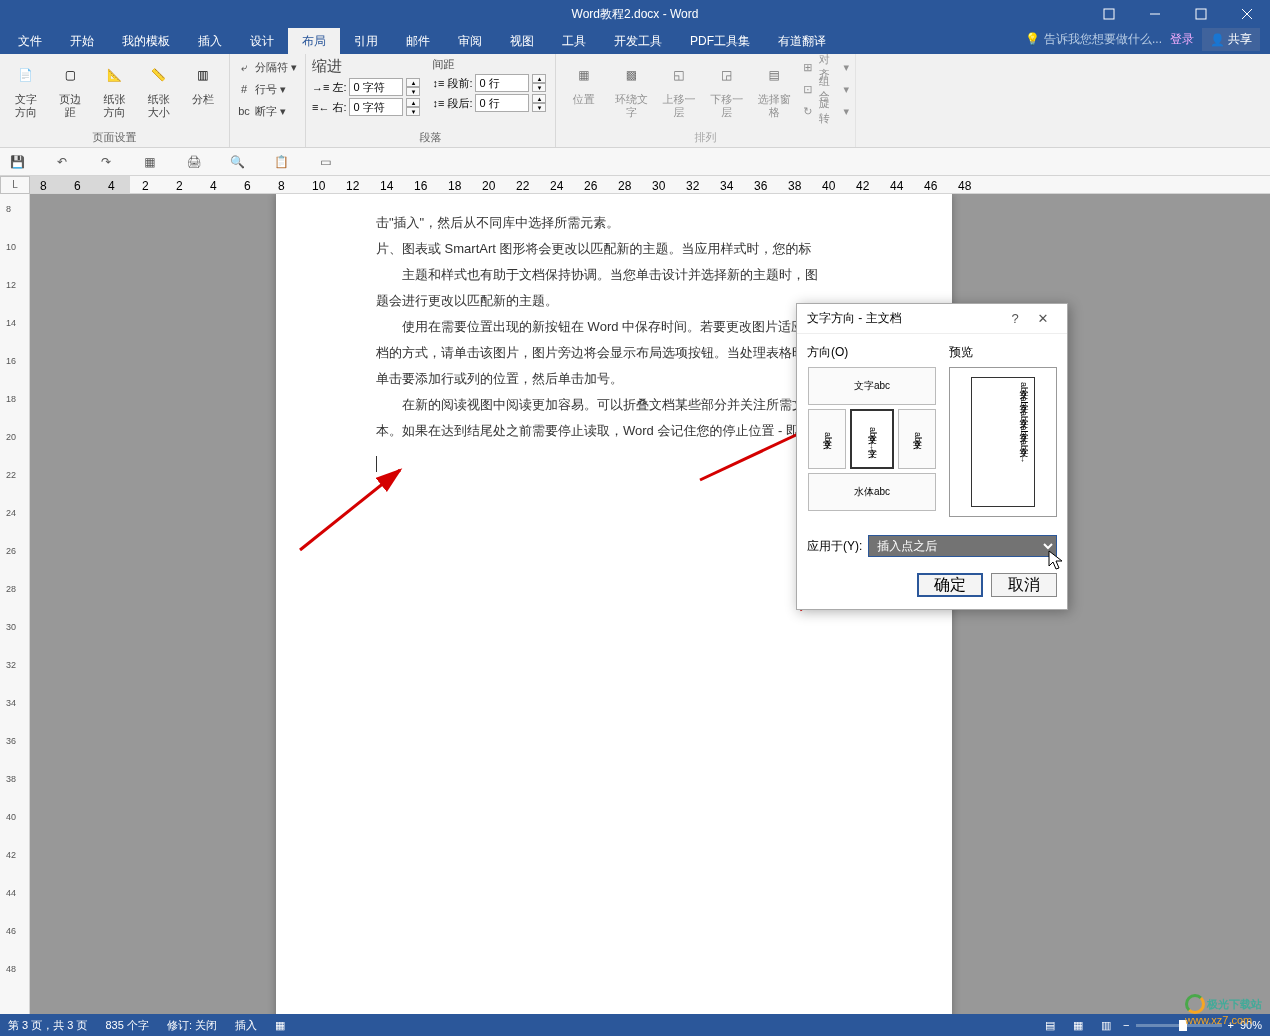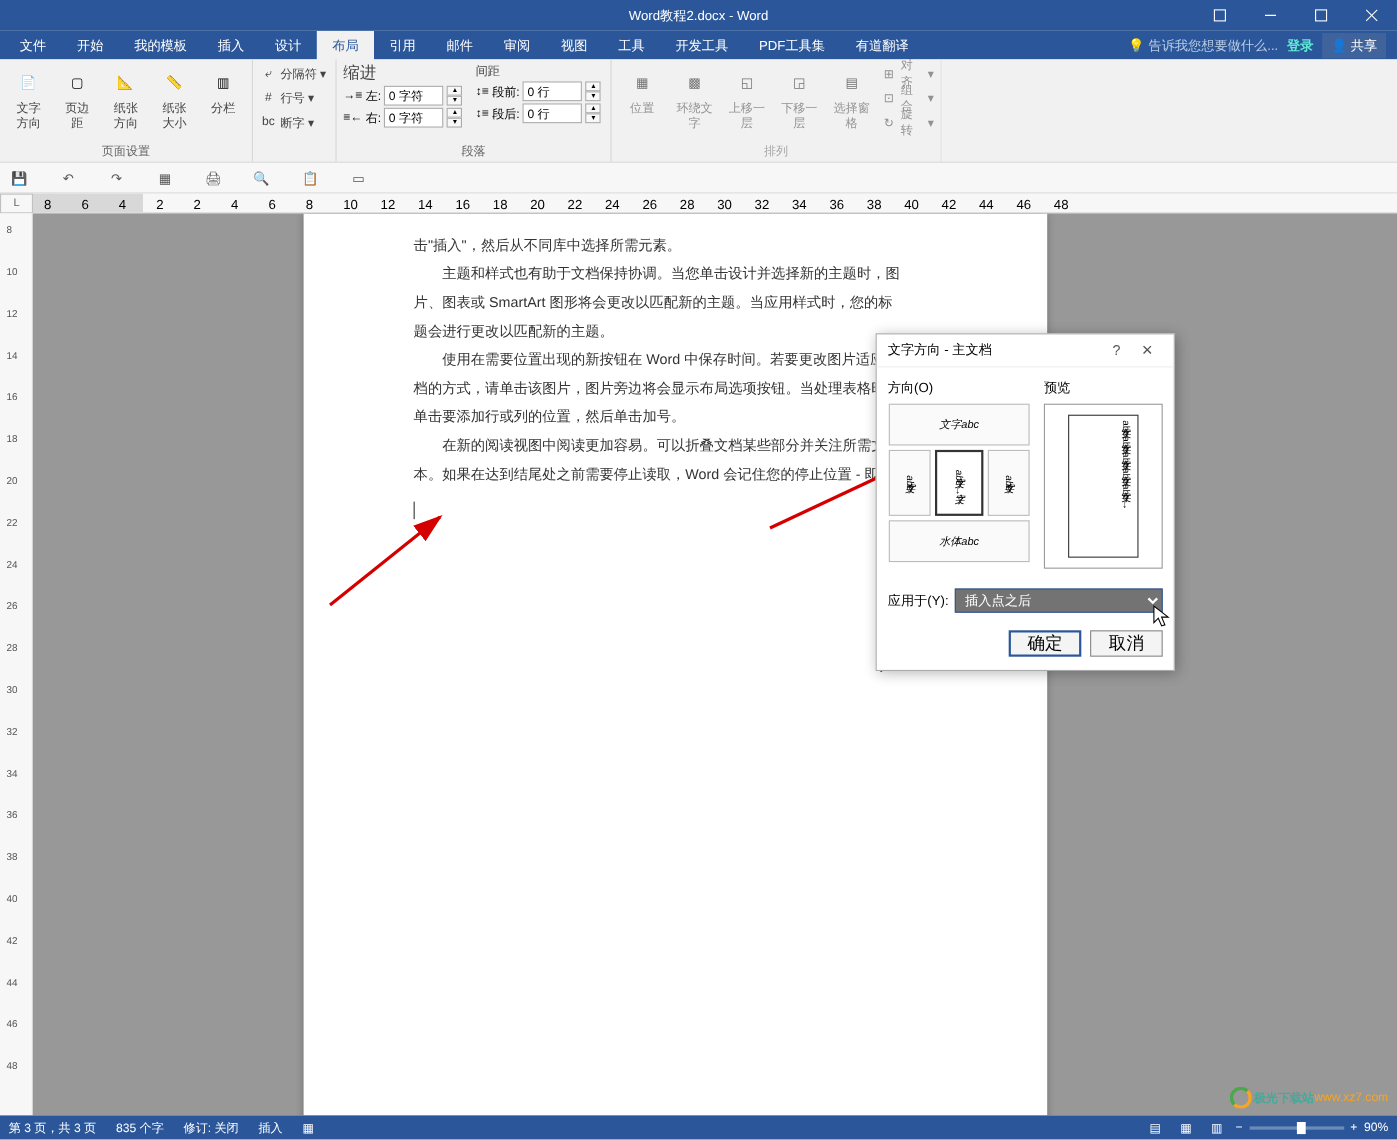--- a/index.html
+++ b/index.html
@@ -6,26 +6,26 @@
 body { background:#fff; width:1270px; height:1036px; overflow:hidden; position:relative; font-size:12px; }
 
 
 .titlebar { height:28px; background:#2b579a; color:#fff; display:flex; align-items:center; position:relative; }
 .titlebar .title { position:absolute; left:50%; transform:translateX(-50%); font-size:12px; }
 .titlebar .win-controls { position:absolute; right:0; display:flex; }
 .titlebar .win-btn { width:46px; height:28px; display:flex; align-items:center; justify-content:center; color:#fff; }
 .titlebar .win-btn svg { stroke:#fff; }
 
 
-.ribbon-tabs { height:26px; background:#2b579a; display:flex; align-items:center; color:#fff; padding:0 4px; }
+.ribbon-tabs { height:26px; background:#2b579a; display:flex; align-items:flex-start; color:#fff; padding:0 4px; }
 .ribbon-tabs .tab { padding:5px 14px; font-size:12px; cursor:pointer; }
 .ribbon-tabs .tab.active { background:#f1f1f1; color:#2b579a; }
 .ribbon-tabs .right { margin-left:auto; display:flex; align-items:center; gap:8px; padding-right:6px; }
 .ribbon-tabs .tell-me { color:#b8cce4; font-size:12px; padding-left:16px; }
-.ribbon-tabs .login { font-size:12px; color:#5eead4;font-weight:bold; }
+.ribbon-tabs .login { font-size:12px; color:#f0abfc; }
 .ribbon-tabs .share { background:#40639c; padding:3px 8px; font-size:12px; display:flex; align-items:center; gap:3px; }
 
 
 .ribbon { height:94px; background:#f1f1f1; border-bottom:1px solid #d4d4d4; display:flex; }
 .ribbon .group { border-right:1px solid #d8d8d8; padding:3px 6px 2px; display:flex; flex-direction:column; }
 .ribbon .group-content { flex:1; display:flex; align-items:flex-start; gap:4px; }
 .ribbon .group-label { font-size:11px; color:#666; text-align:center; padding-top:2px; }
 .ribbon .big-btn { display:flex; flex-direction:column; align-items:center; justify-content:flex-start; padding:2px 4px; width:44px; }
 .ribbon .big-btn .ico { width:32px; height:32px; display:flex; align-items:center; justify-content:center; }
 .ribbon .big-btn .lbl { font-size:11px; color:#444; line-height:13px; text-align:center; margin-top:2px; }
@@ -59,21 +59,21 @@
 
 
 .dialog { position:absolute; left:796px; top:303px; width:272px; background:#fff; border:1px solid #aaa; box-shadow:2px 2px 12px rgba(0,0,0,0.3); font-size:12px; z-index:10; }
 .dialog .dlg-title { height:30px; display:flex; align-items:center; padding:0 10px; border-bottom:1px solid #eee; }
 .dialog .dlg-title .ttl { flex:1; }
 .dialog .dlg-title .dlg-btn { width:28px; text-align:center; font-size:13px; color:#555; }
 .dialog .dlg-body { padding:10px; display:flex; gap:12px; }
 .dialog .orient-col { flex:0 0 130px; }
 .dialog .orient-col .lbl { margin-bottom:6px; }
 .dialog .orient-grid { display:grid; grid-template-columns:38px 44px 38px; grid-template-rows:38px 60px 38px; gap:4px; justify-content:center; }
-.orient-btn { border:1px solid #bbb; background:#fafafa; display:flex; align-items:center; justify-content:center; font-size:10px; text-align:center;font-style:italic; }
+.orient-btn { border:1px solid #bbb; background:#fafafa; display:flex; align-items:center; justify-content:center; font-size:10px; text-align:center; }
 .orient-btn.h { writing-mode:horizontal-tb; grid-column:1 / 4; }
 .orient-btn.sel { border:2px solid #333; background:#fff; }
 .orient-btn .vtxt { writing-mode:vertical-rl; font-size:9px; line-height:11px; }
 .dialog .preview-col { flex:1; }
 .dialog .preview-col .lbl { margin-bottom:6px; }
 .dialog .preview-box { border:1px solid #999; height:150px; background:#fff; display:flex; align-items:center; justify-content:center; }
 .dialog .preview-box .pv { border:1px solid #333; width:64px; height:130px; writing-mode:vertical-rl; font-size:9px; padding:4px; line-height:12px; overflow:hidden; }
 .dialog .apply-row { padding:8px 10px; display:flex; align-items:center; gap:6px; }
 .dialog .apply-row select { flex:1; height:22px; border:1px solid #2b579a; background:#737373; color:#fff; font-size:12px; padding:0 4px; }
 .dialog .dlg-buttons { padding:8px 10px 12px; display:flex; justify-content:flex-end; gap:8px; }
@@ -84,21 +84,21 @@
 .arrow { position:absolute; pointer-events:none; z-index:5; }
 
 
 .statusbar { position:absolute; left:0; right:0; bottom:0; height:22px; background:#2b579a; color:#fff; display:flex; align-items:center; font-size:11px; padding:0 8px; gap:18px; }
 .statusbar .right { margin-left:auto; display:flex; align-items:center; gap:6px; }
 .statusbar .view-btn { width:22px; height:18px; display:flex; align-items:center; justify-content:center; }
 .statusbar .zoom-slider { width:86px; height:3px; background:#6a8bb8; position:relative; }
 .statusbar .zoom-slider .thumb { position:absolute; left:50%; top:-4px; width:8px; height:11px; background:#fff; }
 
 
-.watermark { position:absolute; right:8px; bottom:28px; z-index:20; font-size:11px; color:#4a9; display:flex; flex-direction:row; align-items:center; }
+.watermark { position:absolute; right:8px; bottom:10px; z-index:20; font-size:11px; color:#4a9; display:flex; flex-direction:column; align-items:flex-start; }
 .watermark .logo { display:flex; align-items:center; gap:2px; }
 .watermark .logo .g { width:20px; height:20px; border-radius:50%; border:3px solid #f6a623; border-left-color:#4aa84a; border-top-color:#4aa84a; }
 
 
 .mouse-cursor { position:absolute; z-index:12; }
 </style>
 </head>
 <body>
 
 <div class="titlebar">
@@ -329,22 +329,22 @@
     <span class="num" style="top: 656px;">42</span>
     <span class="num" style="top: 694px;">44</span>
     <span class="num" style="top: 732px;">46</span>
     <span class="num" style="top: 770px;">48</span>
   </div>
 
 <div class="doc-area">
   <div class="page">
     <div class="doc-text">
       <p>击"插入"，然后从不同库中选择所需元素。</p>
+      <p>片、图表或 SmartArt 图形将会更改以匹配新的主题。当应用样式时，您的标</p>
       <p style="text-indent:2em">主题和样式也有助于文档保持协调。当您单击设计并选择新的主题时，图</p>
-      <p>片、图表或 SmartArt 图形将会更改以匹配新的主题。当应用样式时，您的标</p>
       <p>题会进行更改以匹配新的主题。</p>
       <p style="text-indent:2em">使用在需要位置出现的新按钮在 Word 中保存时间。若要更改图片适应文</p>
       <p>档的方式，请单击该图片，图片旁边将会显示布局选项按钮。当处理表格时，</p>
       <p>单击要添加行或列的位置，然后单击加号。</p>
       <p style="text-indent:2em">在新的阅读视图中阅读更加容易。可以折叠文档某些部分并关注所需文</p>
       <p>本。如果在达到结尾处之前需要停止读取，Word 会记住您的停止位置 - 即使</p>
       <p style="margin-top:6px"><span class="cursor-line"></span></p>
     </div>
   </div>
 </div>

